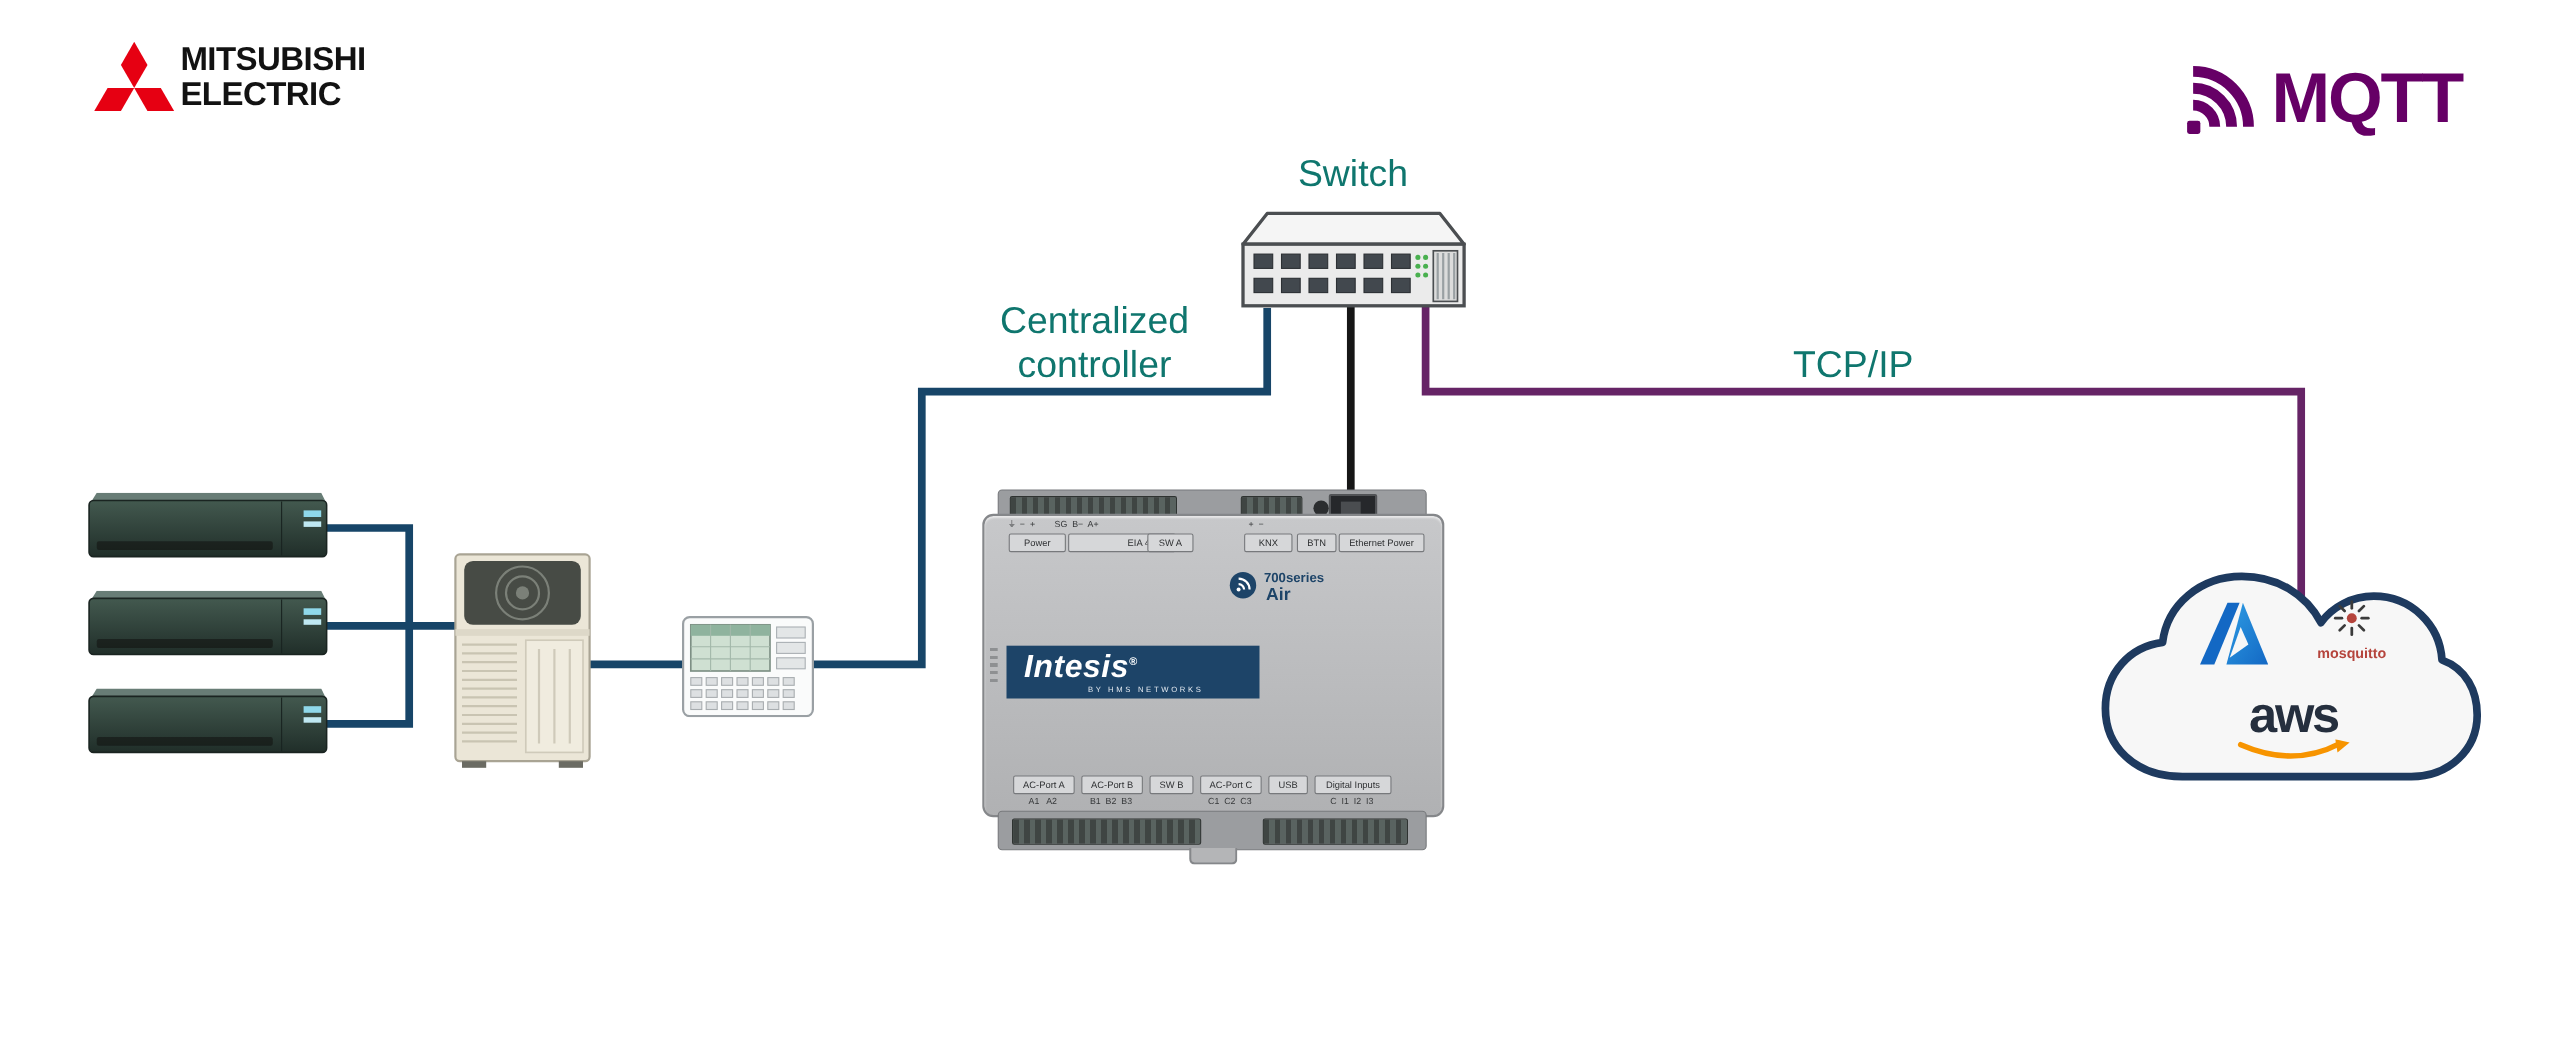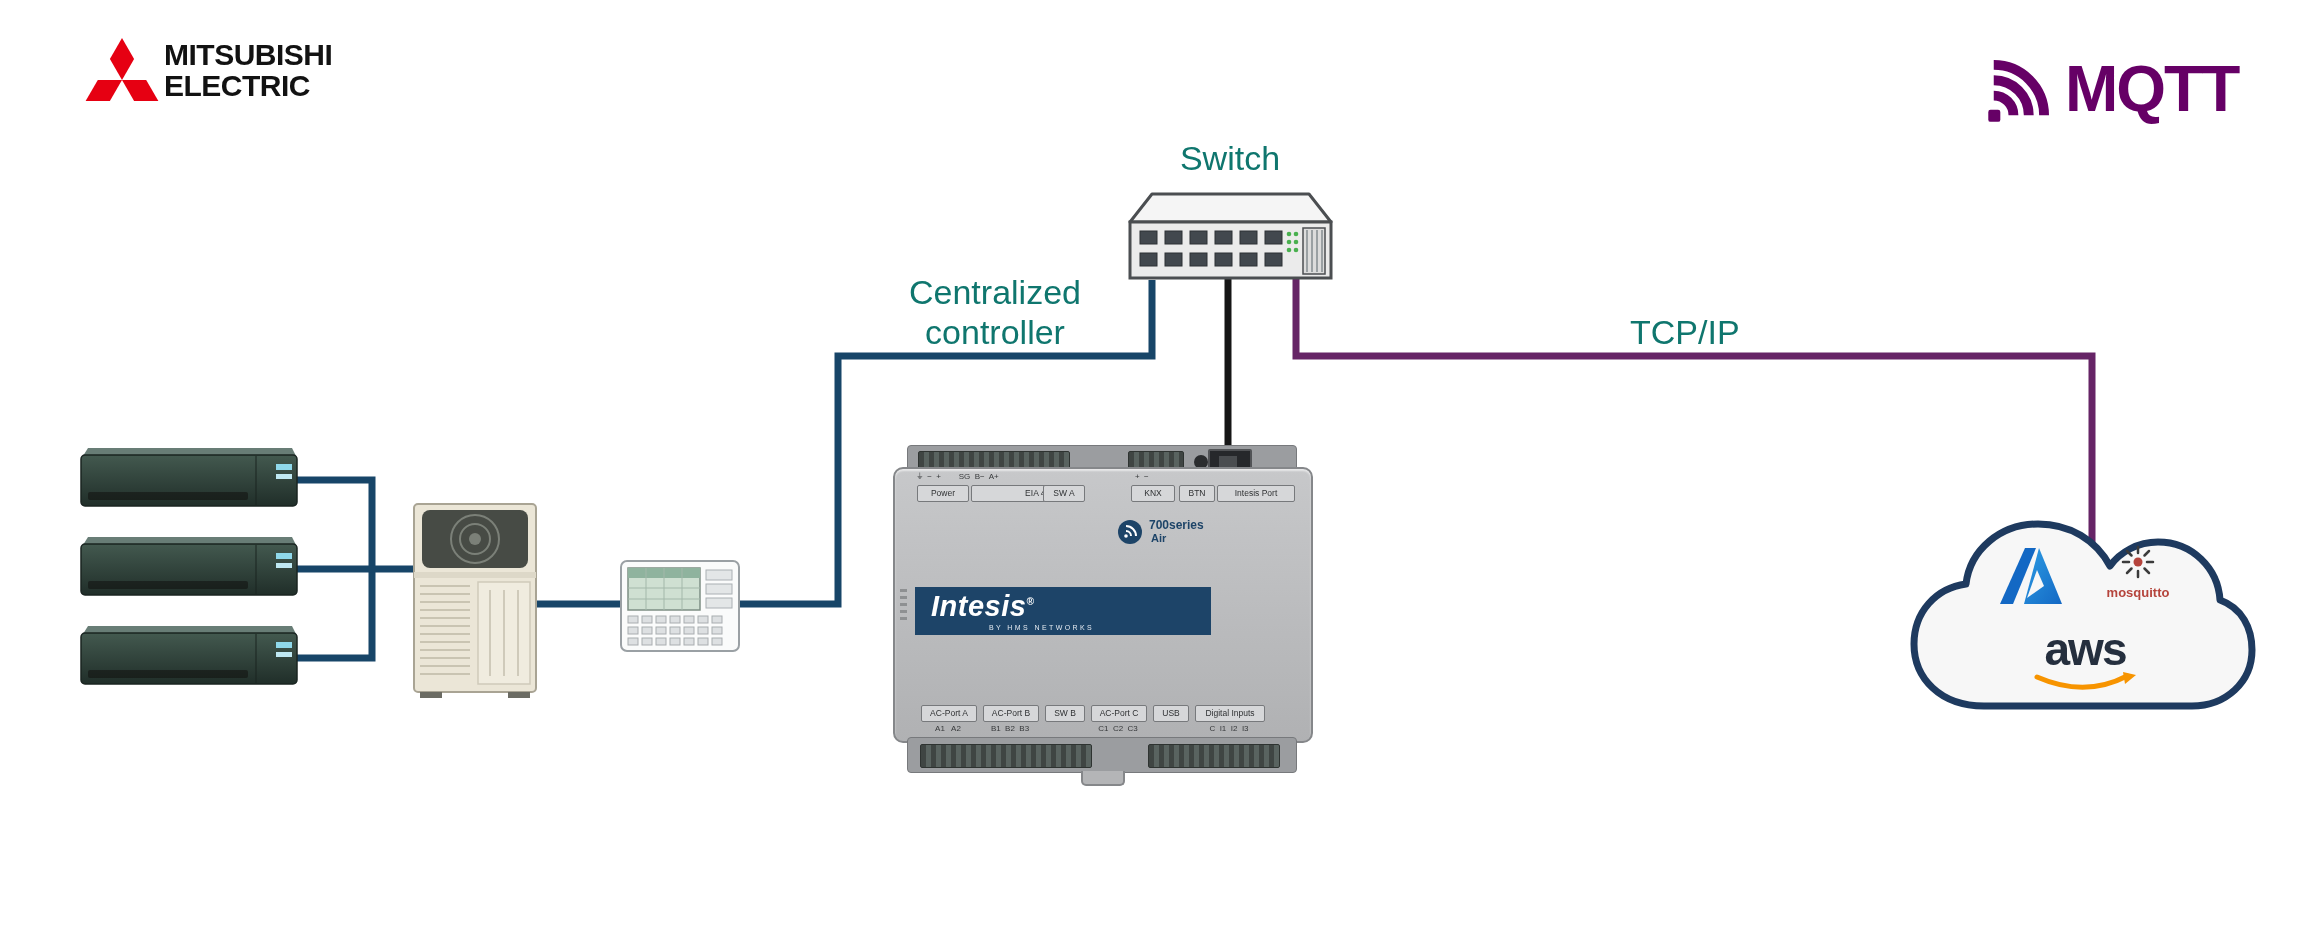--- a/index.html
+++ b/index.html
@@ -61,22 +61,22 @@
   .b-aca{left:26px;top:236px;width:54px;} .b-acb{left:88px;top:236px;width:54px;}
   .b-swb{left:150px;top:236px;width:38px;} .b-acc{left:196px;top:236px;width:54px;}
   .b-usb{left:258px;top:236px;width:34px;} .b-dig{left:300px;top:236px;width:68px;}
   .gw-markings{position:absolute;font-size:8px;color:#36383a;white-space:pre;}
   .m-left{left:22px;top:3px;width:190px;} .m-right{left:240px;top:3px;width:40px;}
   .bm{top:255px;text-align:center;}
   .bm-a{left:26px;width:54px;} .bm-b{left:88px;width:54px;} .bm-c{left:196px;width:54px;} .bm-d{left:300px;width:68px;}
   .series-logo{position:absolute;left:222px;top:50px;display:flex;gap:6px;align-items:flex-start;}
   .series-text{color:var(--intesis-navy);line-height:1;}
   .series-main{font-size:12px;font-weight:700;display:block;}
-  .series-sub{font-size:11px;font-weight:700;display:block;margin:2px 0 0 2px;}
-  .brand-band{position:absolute;left:20px;top:118px;width:296px;height:48px;background:var(--intesis-navy);
+  .series-sub{font-size:16px;font-weight:700;display:block;margin:2px 0 0 2px;}
+  .brand-band{position:absolute;left:20px;top:118px;width:230px;height:48px;background:var(--intesis-navy);
     display:flex;flex-direction:column;justify-content:center;padding-left:16px;box-sizing:border-box;}
   .brand-main{font-size:29px;font-weight:700;font-style:italic;color:#fff;letter-spacing:0.5px;line-height:1;}
   .brand-main sup{font-size:10px;}
   .brand-sub{font-size:7px;letter-spacing:2.4px;color:#e3e9f0;margin:3px 0 0 58px;}
   .din-tab{position:absolute;left:188px;top:328px;width:40px;height:13px;background:#b4b5b7;
     border:2px solid #85878a;border-top:none;border-radius:0 0 5px 5px;}
 
   
   .cloud{position:absolute;left:1900px;top:488px;width:360px;height:260px;z-index:2;}
   .cloud-shape{position:absolute;left:0;top:0;}
@@ -304,21 +304,21 @@
       <div class="eth-port"></div>
     </div>
     <div class="gw-body">
       <div class="gw-markings m-left">⏚  −  +        SG  B−  A+</div>
       <div class="gw-markings m-right">+  −</div>
       <div class="chip c-power">Power</div>
       <div class="chip c-eia">EIA 485</div>
       <div class="chip c-swa">SW A</div>
       <div class="chip c-knx">KNX</div>
       <div class="chip c-btn">BTN</div>
-      <div class="chip c-eth">Intesis Port</div>
+      <div class="chip c-eth">Ethernet Power</div>
       <div class="gw-vent"></div>
       <div class="series-logo">
         <svg width="26" height="26" viewBox="0 0 26 26">
           <circle cx="13" cy="13" r="12" style="fill:var(--intesis-navy)"></circle>
           <circle cx="9" cy="17" r="1.8" fill="#fff"></circle>
           <path d="M 9,12 A 5,5 0 0 1 14,17" stroke="#fff" stroke-width="2" fill="none"></path>
           <path d="M 9,7 A 10,10 0 0 1 19,17" stroke="#fff" stroke-width="2" fill="none"></path>
         </svg>
         <div class="series-text">
           <span class="series-main">700series</span>

